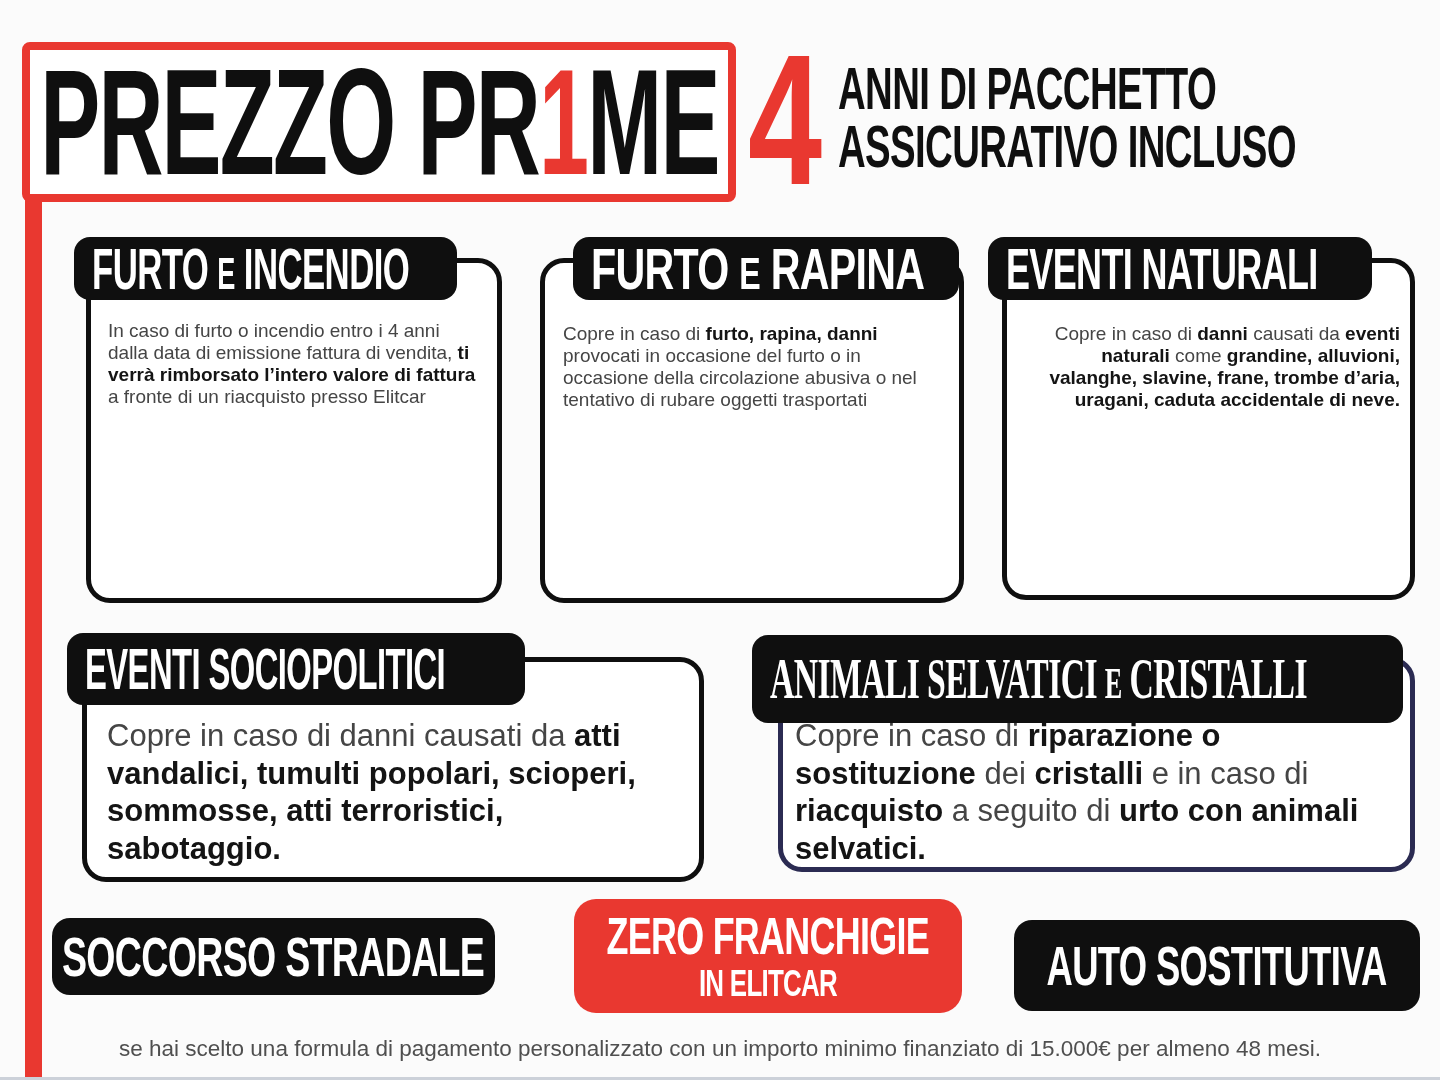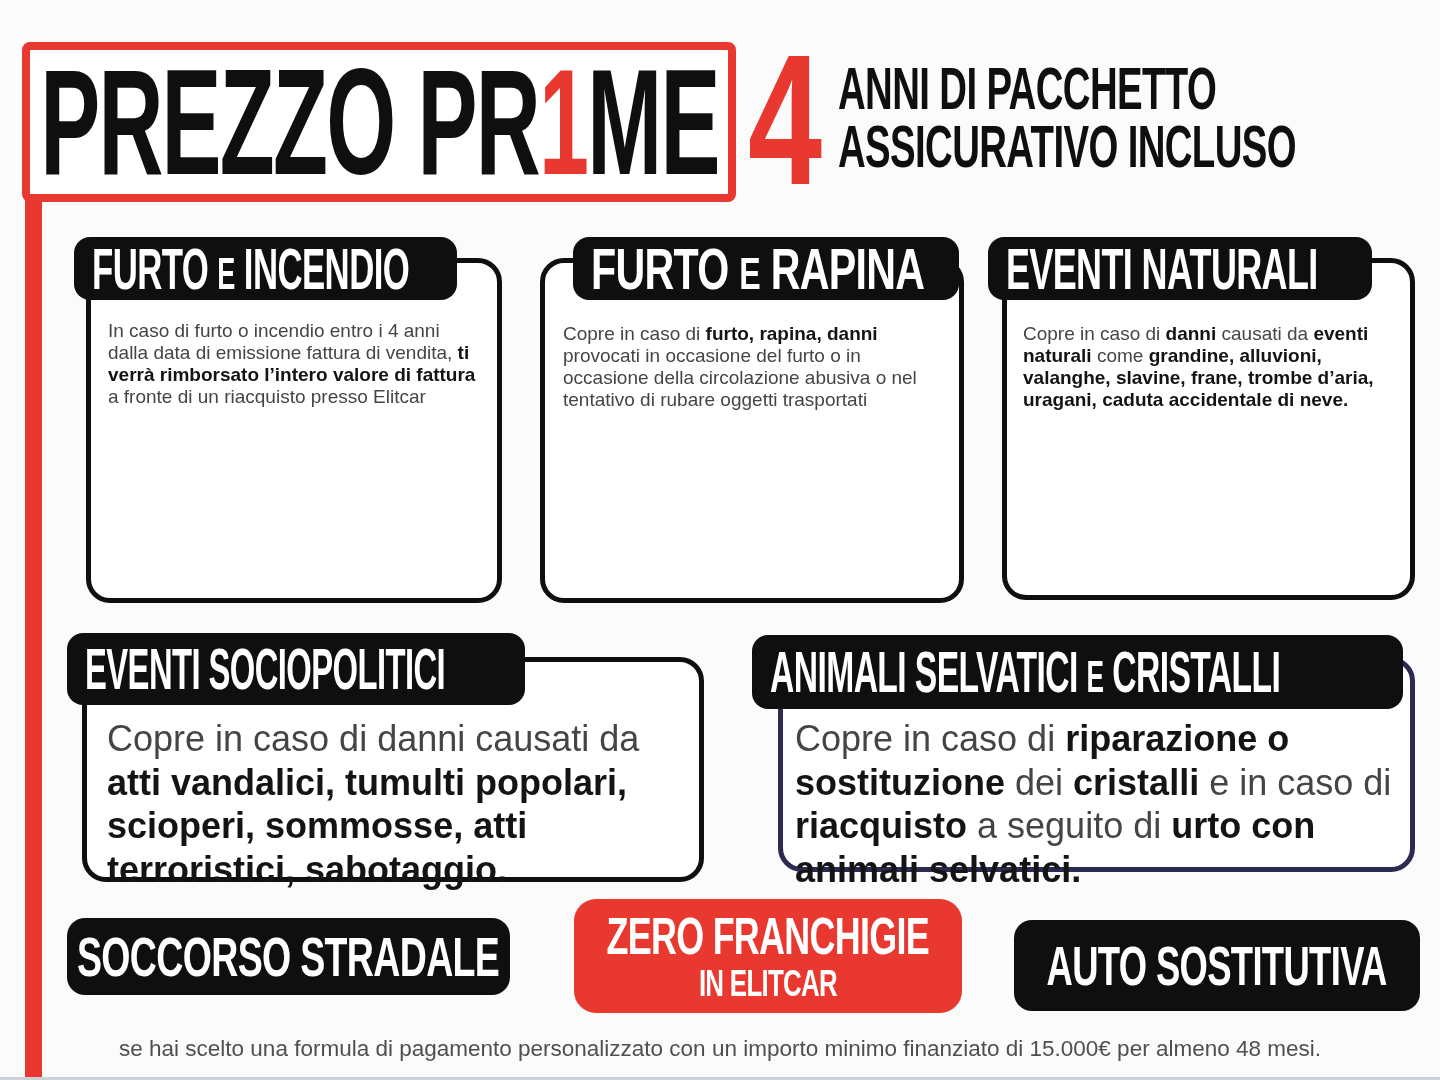--- a/index.html
+++ b/index.html
@@ -46,51 +46,51 @@
   .head-text{
     display:inline-block;font-weight:700;font-size:58px;line-height:1;color:#fff;
     white-space:nowrap;transform-origin:left center;letter-spacing:-1px;
   }
   .small-e{font-size:0.78em;}
   .card-body{
     position:absolute;background:#fff;border:5px solid var(--ink);border-radius:24px;z-index:2;
   }
   .body-text{margin:0;font-size:19px;line-height:1.165;color:var(--body-gray);}
   .body-text .b{font-weight:700;color:var(--body-bold);}
-  .row2 .body-text{font-size:36px;line-height:1.21;}
+  .row2 .body-text{font-size:31px;line-height:1.21;}
 
   .head-c1{left:74px;top:237px;width:383px;height:63px;}
   .head-c1 .head-text{transform:scaleX(0.60);}
   .body-c1{left:86px;top:258px;width:416px;height:345px;padding:57px 12px 0 17px;}
 
   .head-c2{left:527px;top:237px;width:386px;height:63px;margin-left:46px;}
   .head-c2 .head-text{transform:scaleX(0.71);}
   .body-c2{left:540px;top:258px;width:424px;height:345px;padding:60px 29px 0 18px;}
 
   .head-c3{left:988px;top:237px;width:384px;height:63px;}
   .head-c3 .head-text{transform:scaleX(0.62);}
-  .body-c3{left:1002px;top:258px;width:413px;height:342px;padding:60px 10px 0 16px;}
+  .body-c3{left:1002px;top:258px;width:413px;height:342px;padding:60px 10px 0 4px;text-align:right;}
 
   .head-c4{left:67px;top:633px;width:458px;height:72px;}
   .head-c4 .head-text{transform:scaleX(0.565);}
   .body-c4{left:82px;top:657px;width:622px;height:225px;padding:55px 14px 0 20px;}
 
-  .head-c5{left:752px;top:635px;width:651px;height:74px;}
+  .head-c5{left:752px;top:635px;width:651px;height:88px;font-family:Liberation Serif, serif;}
   .head-c5 .head-text{transform:scaleX(0.58);}
   .body-c5{left:778px;top:657px;width:637px;height:215px;border-color:var(--navy);padding:55px 14px 0 12px;}
 
   
   .pill{position:absolute;display:flex;align-items:center;justify-content:center;border-radius:18px;z-index:2;}
   .pill-black{background:var(--ink);}
   .pill-red{background:var(--red);flex-direction:column;border-radius:22px;}
   .pill-text{
     display:inline-block;font-weight:700;color:#fff;line-height:1;white-space:nowrap;
     transform-origin:center center;letter-spacing:-1px;
   }
-  .pill-soccorso{left:67px;top:918px;width:443px;height:77px;}
+  .pill-soccorso{left:52px;top:918px;width:443px;height:77px;}
   .pill-soccorso .pill-text{font-size:56px;transform:scaleX(0.67);}
   .pill-zero{left:574px;top:899px;width:388px;height:114px;}
   .zline1{font-size:52px;transform:scaleX(0.69);}
   .zline2{font-size:36px;margin-top:4px;transform:scaleX(0.72);}
   .pill-auto{left:1014px;top:920px;width:406px;height:91px;}
   .pill-auto .pill-text{font-size:56px;transform:scaleX(0.65);}
 
   .footer-note{
     position:absolute;left:0;right:0;top:1036px;text-align:center;
     font-size:22.5px;color:#4f4f4f;z-index:2;

